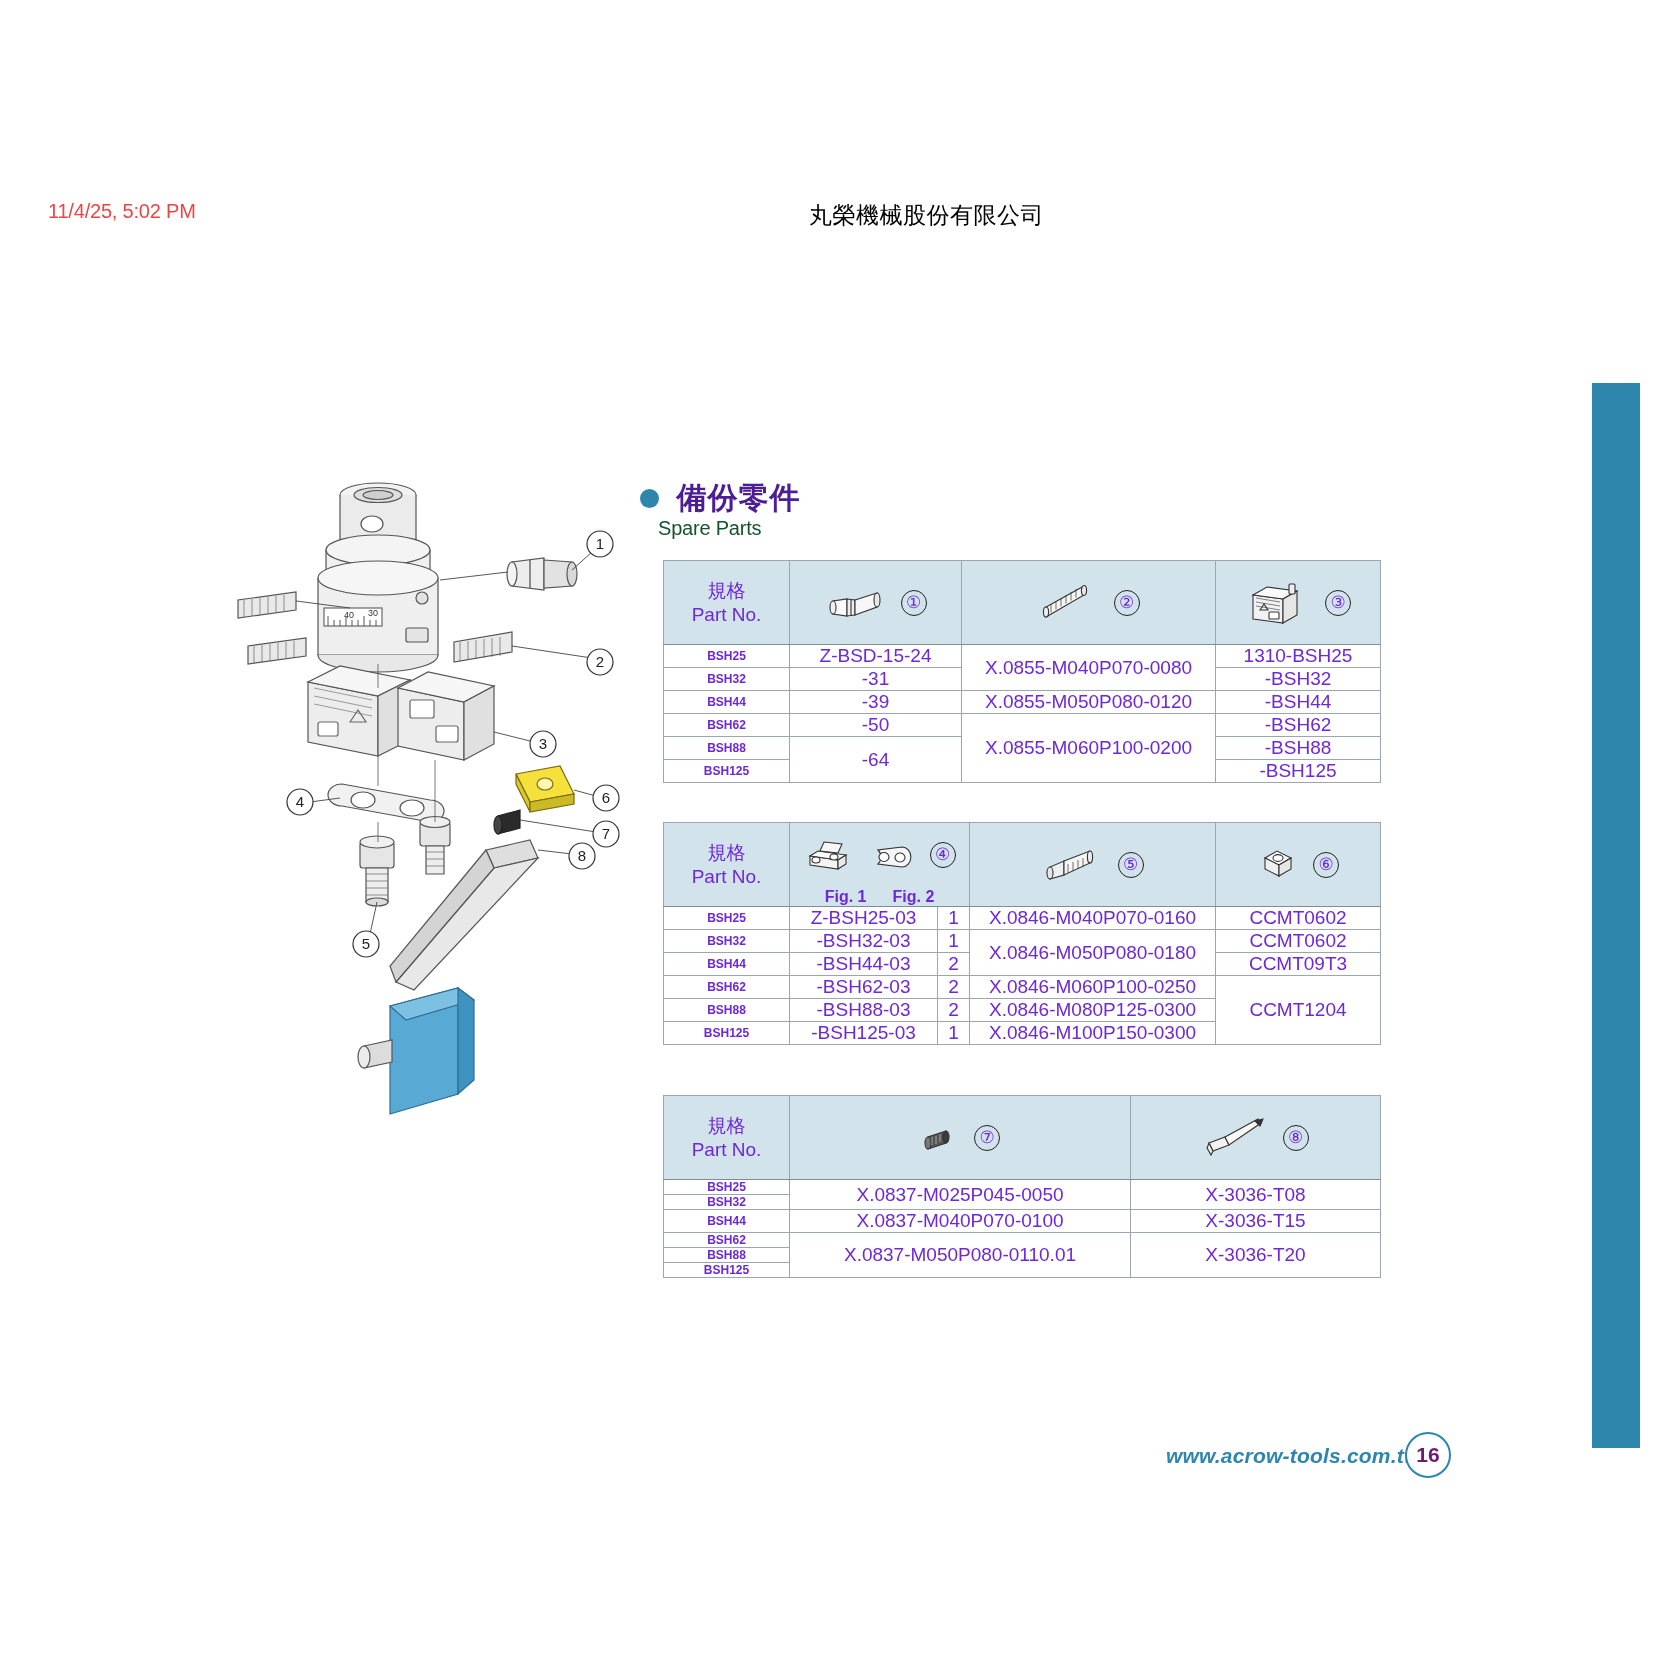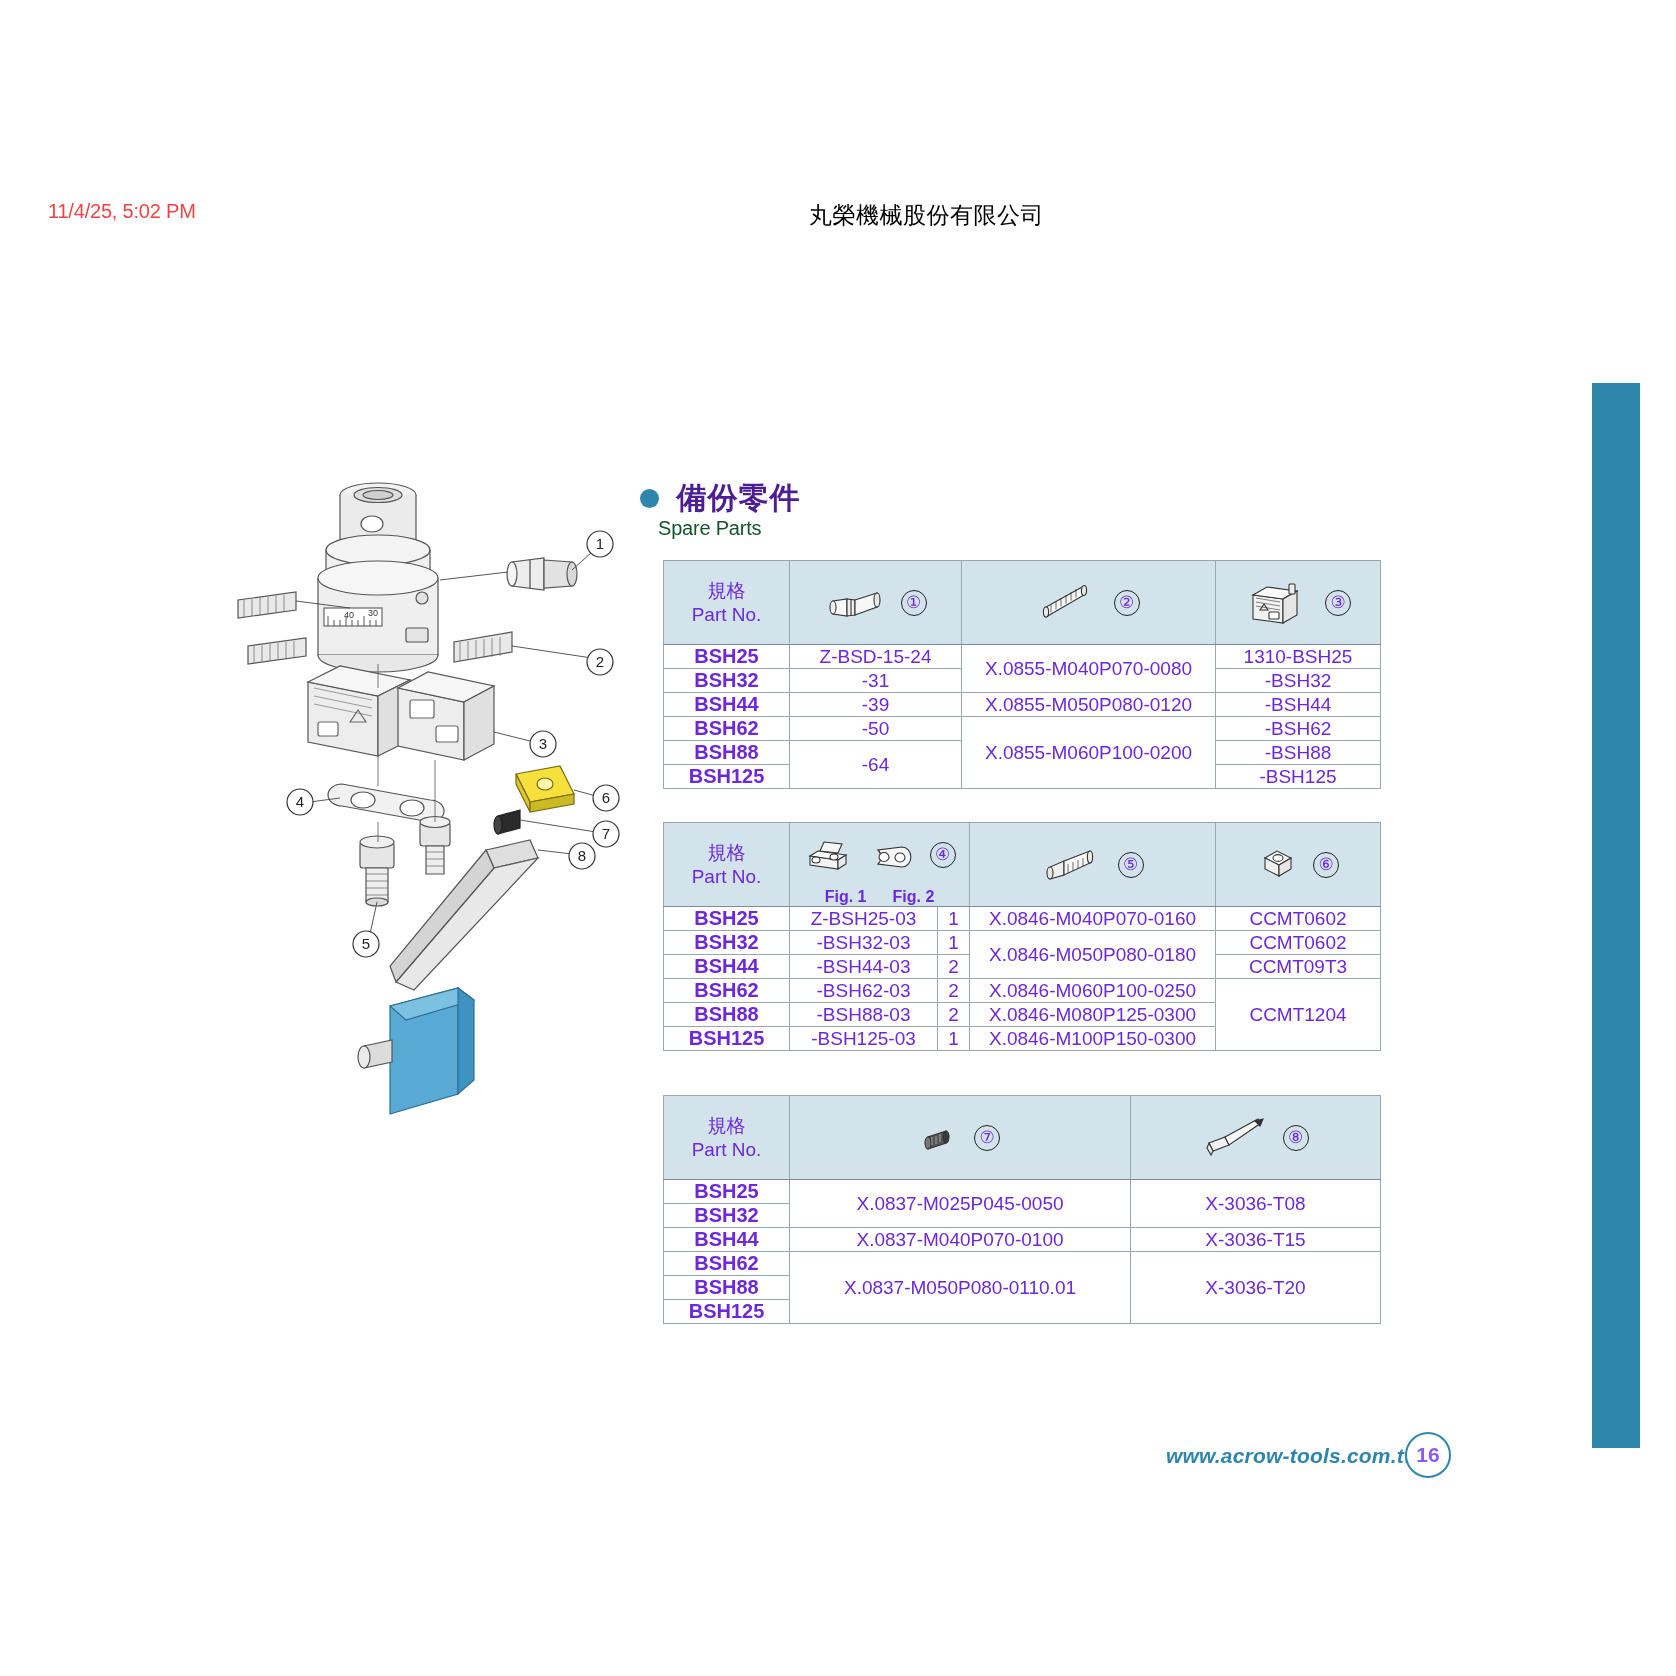--- a/index.html
+++ b/index.html
@@ -66,21 +66,21 @@
     padding: 0 6px;
     background: #ffffff;
   }
   .tbl .hdr td {
     background: #d2e3ec;
     height: 84px;
     border-bottom: 1px solid #7e8d97;
   }
   .tbl .partno {
     font-weight: bold;
-    font-size: 20px;
+    font-size: 12px;
     background: #ffffff;
   }
   .hdr-partno {
     font-size: 19px; line-height: 1.22; font-weight: normal;
   }
   .cell-txt { font-size: 19px; white-space: nowrap; }
   .cell-right { text-align: right; padding-right: 18px; }
 
   
   .circ {
@@ -114,21 +114,21 @@
   
   .footer-url {
     position: absolute; left: 1166px; top: 1444px;
     font-size: 21px; font-weight: bold; font-style: italic;
     color: #2f86ad; letter-spacing: 0.2px;
   }
   .page-num {
     position: absolute; left: 1405px; top: 1432px;
     width: 46px; height: 46px; border-radius: 50%;
     background: #ffffff; border: 2px solid #2f86ad;
-    color: #8b5cf6; font-size: 21px; font-weight: bold;
+    color: #701a75; font-size: 21px; font-weight: bold;
     display: flex; align-items: center; justify-content: center;
   }
 
   
   #diagram { position: absolute; left: 200px; top: 450px; }
 </style>
 </head>
 <body>
 
 <div class="page">

